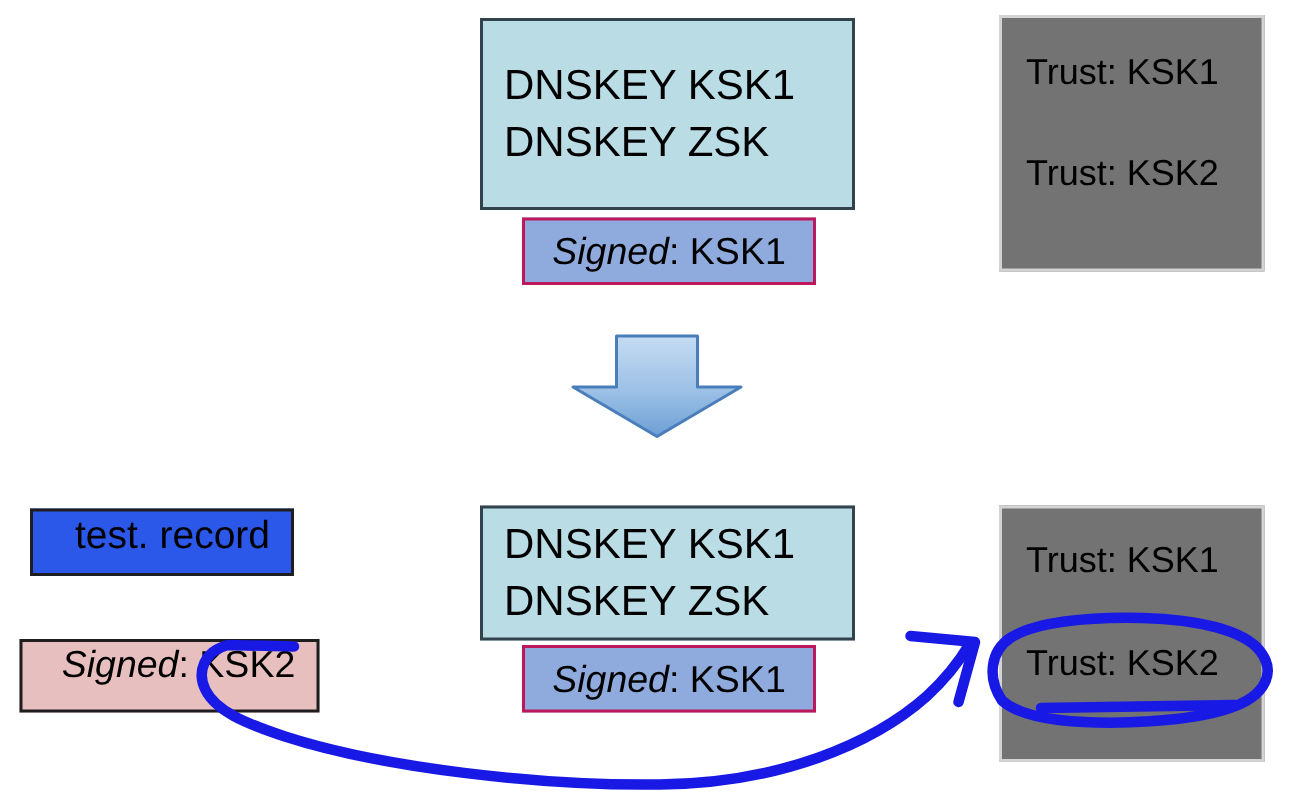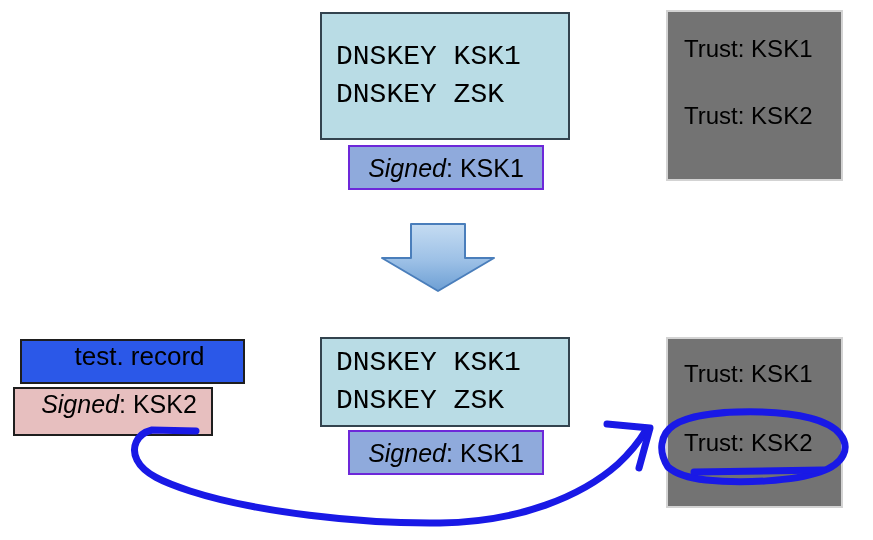--- a/index.html
+++ b/index.html
@@ -31,26 +31,26 @@
   .dnskey-box {
     background: #b9dce5;
     border: 2px solid #33434e;
     padding: 6px 0 6px 14px;
   }
   .dnskey-line {
     font-size: 28px;
     line-height: 38px;
     letter-spacing: 0px;
     white-space: nowrap;
-    font-family: Liberation Mono, monospace;
+    font-family: Liberation Sans, sans-serif;
   }
 
   .signed-box {
     background: #8faadc;
-    border: 2px solid #6d28d9;
+    border: 2px solid #be185d;
     display: flex;
     align-items: center;
     justify-content: center;
   }
   .signed-text {
     font-size: 25px;
     line-height: 30px;
     white-space: nowrap;
     font-family: "Liberation Sans", sans-serif;
   }
@@ -73,20 +73,21 @@
     color: #000000;
   }
 
   .signed-box-pink {
     background: #e7bfbf;
     border: 2px solid #1e1e1e;
     display: flex;
     align-items: center;
     justify-content: flex-start;
     padding-left: 12px;
+    margin-top: 39px;
   }
 
   .trust-box {
     background: #737373;
     border: 2px solid #d3d3d3;
     display: flex;
     flex-direction: column;
     padding-left: 16px;
   }
   .trust-line {
@@ -125,21 +126,21 @@
     <defs>
       <linearGradient id="arrowGrad" x1="0" y1="0" x2="0" y2="1">
         <stop offset="0%" stop-color="#c5dcf2"></stop>
         <stop offset="55%" stop-color="#9cc0e6"></stop>
         <stop offset="100%" stop-color="#6d9fd4"></stop>
       </linearGradient>
     </defs>
     <path d="M 33 2 L 87 2 L 87 36 L 116 36 L 60 69 L 4 36 L 33 36 Z" fill="url(#arrowGrad)" stroke="#4a7ebb" stroke-width="2" stroke-linejoin="round"></path>
   </svg>
 
-  <div class="box record-box" style="left:20px; top:339px; width:225px; height:45px;">
+  <div class="box record-box" style="left:20px; top:339px; width:176px; height:45px;">
     <div class="record-text">test. record</div>
   </div>
 
   <div class="box signed-box-pink" style="left:13px; top:387px; width:200px; height:49px;">
     <div class="signed-text"><span class="kw">Signed</span><span>: </span><span>KSK2</span></div>
   </div>
 
   <div class="box dnskey-box" style="left:320px; top:337px; width:250px; height:90px;">
     <div class="dnskey-line">DNSKEY KSK1</div>
     <div class="dnskey-line">DNSKEY ZSK</div>

